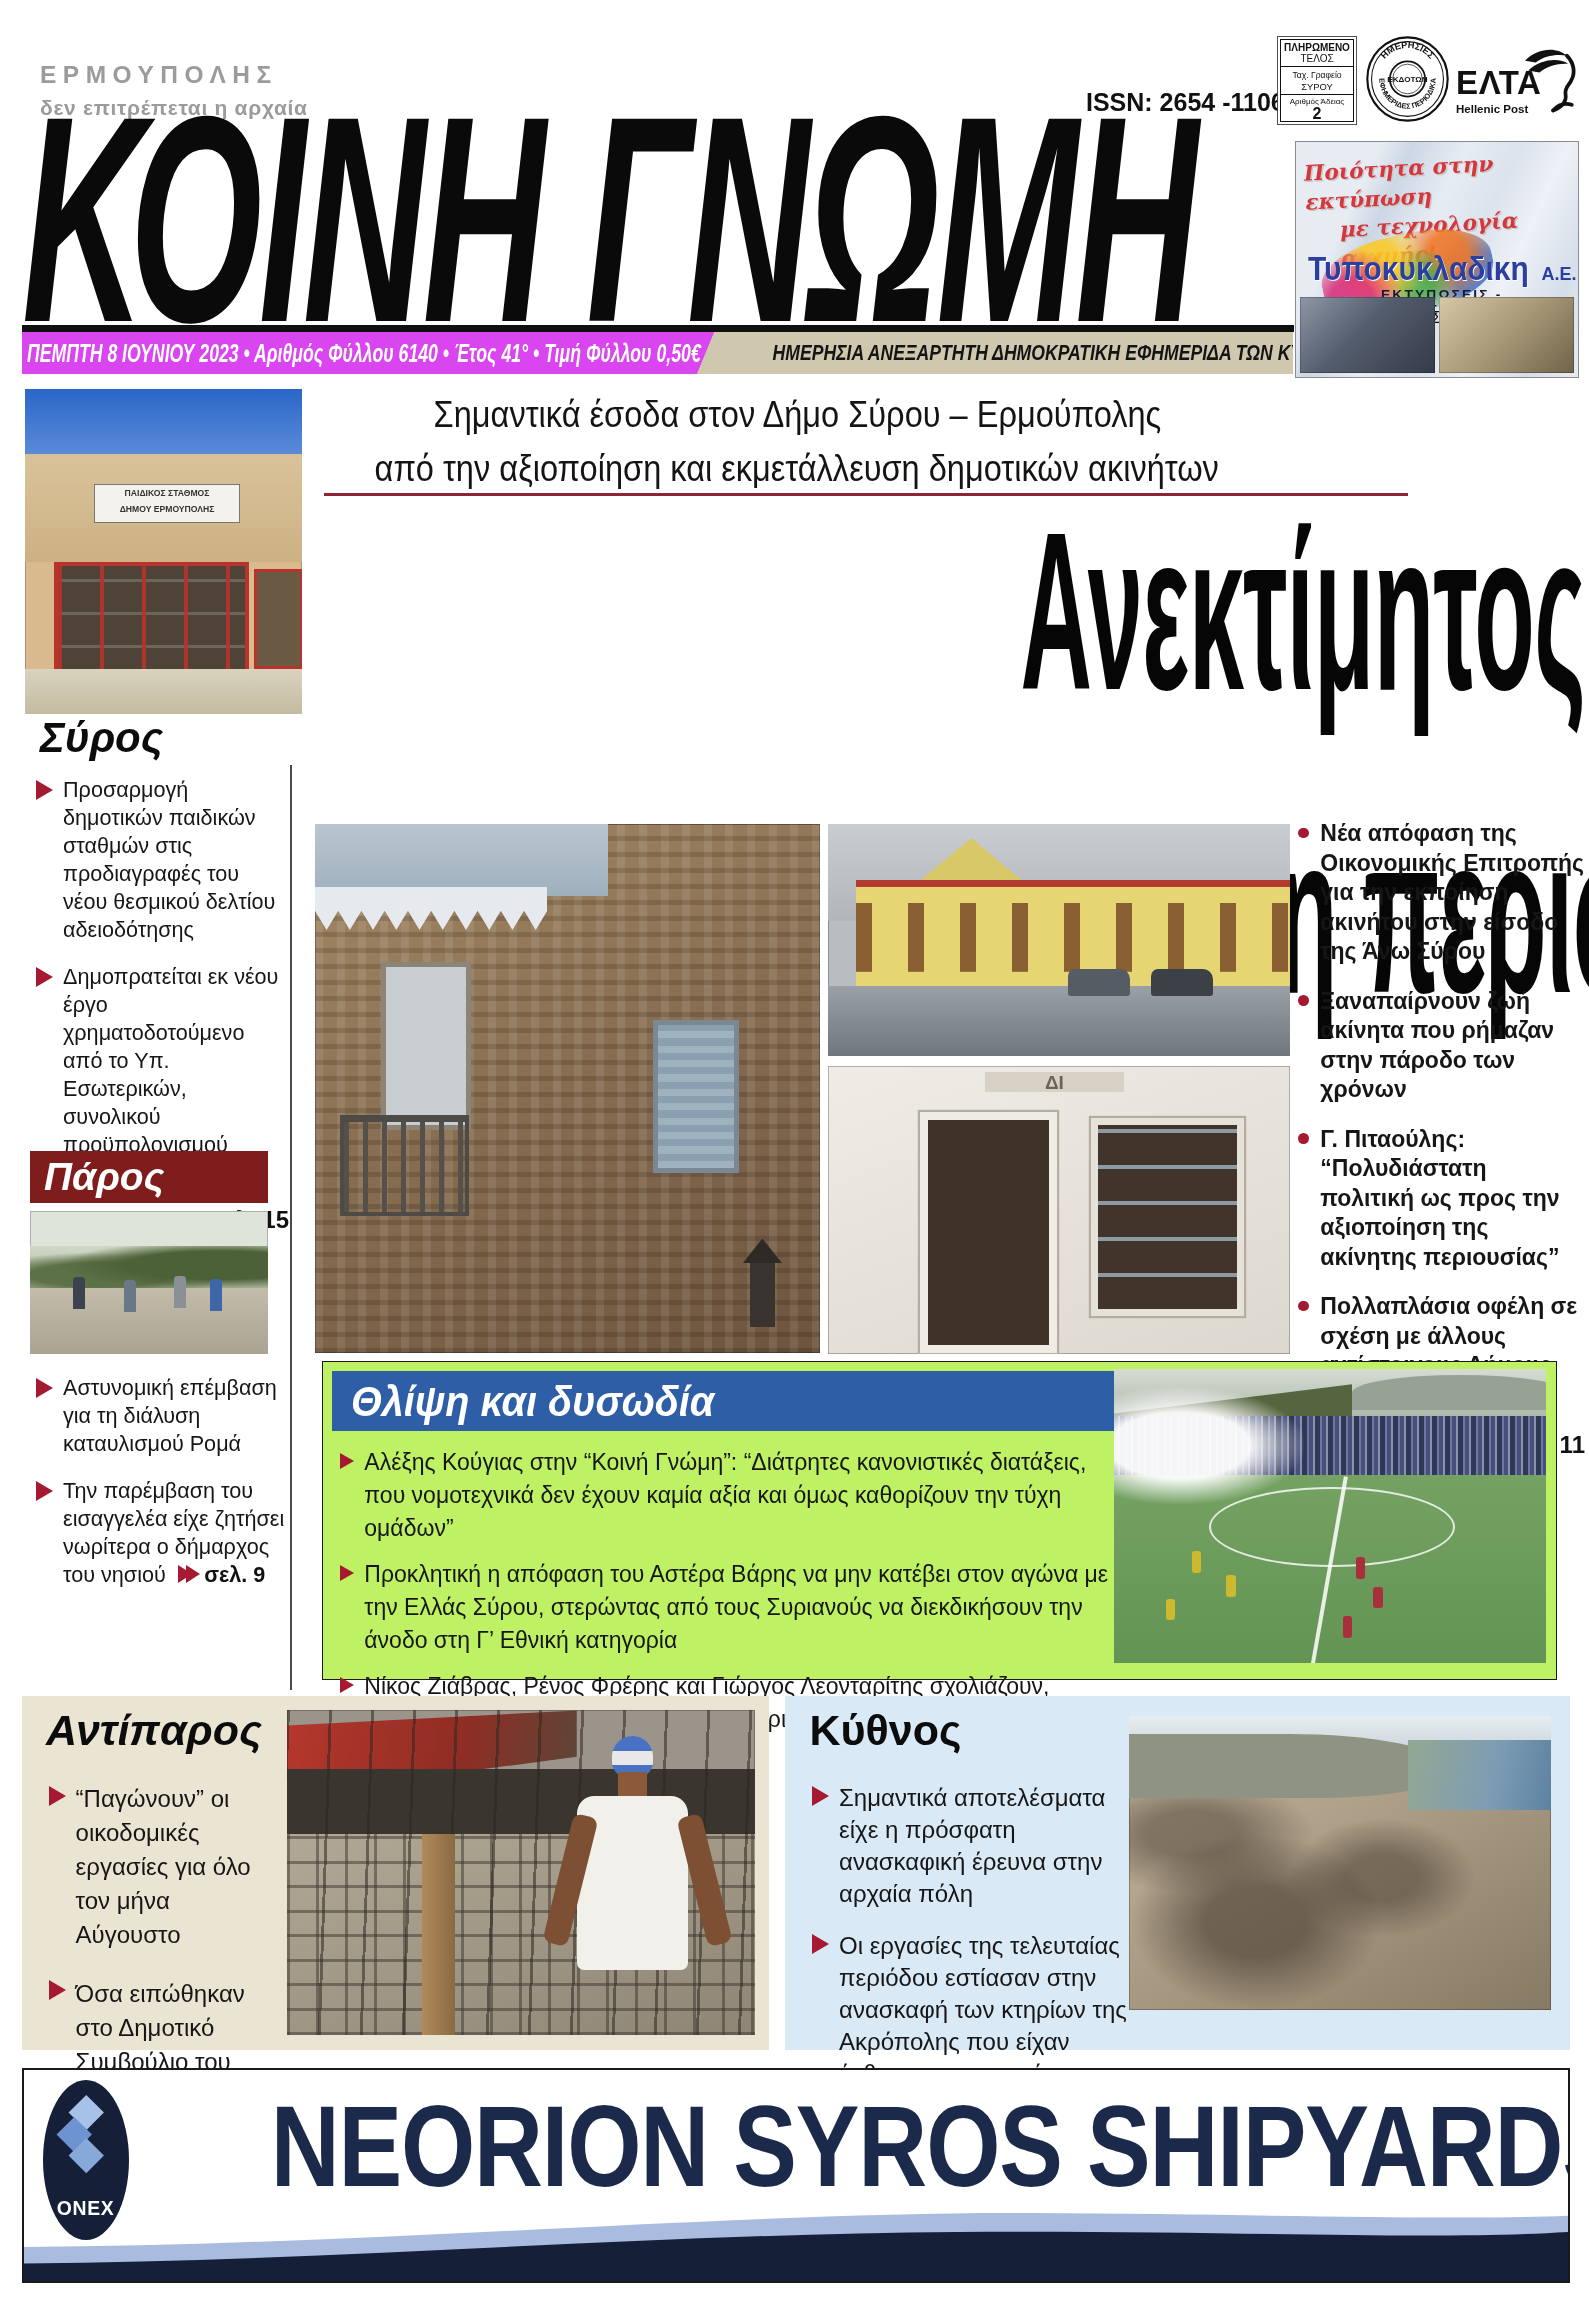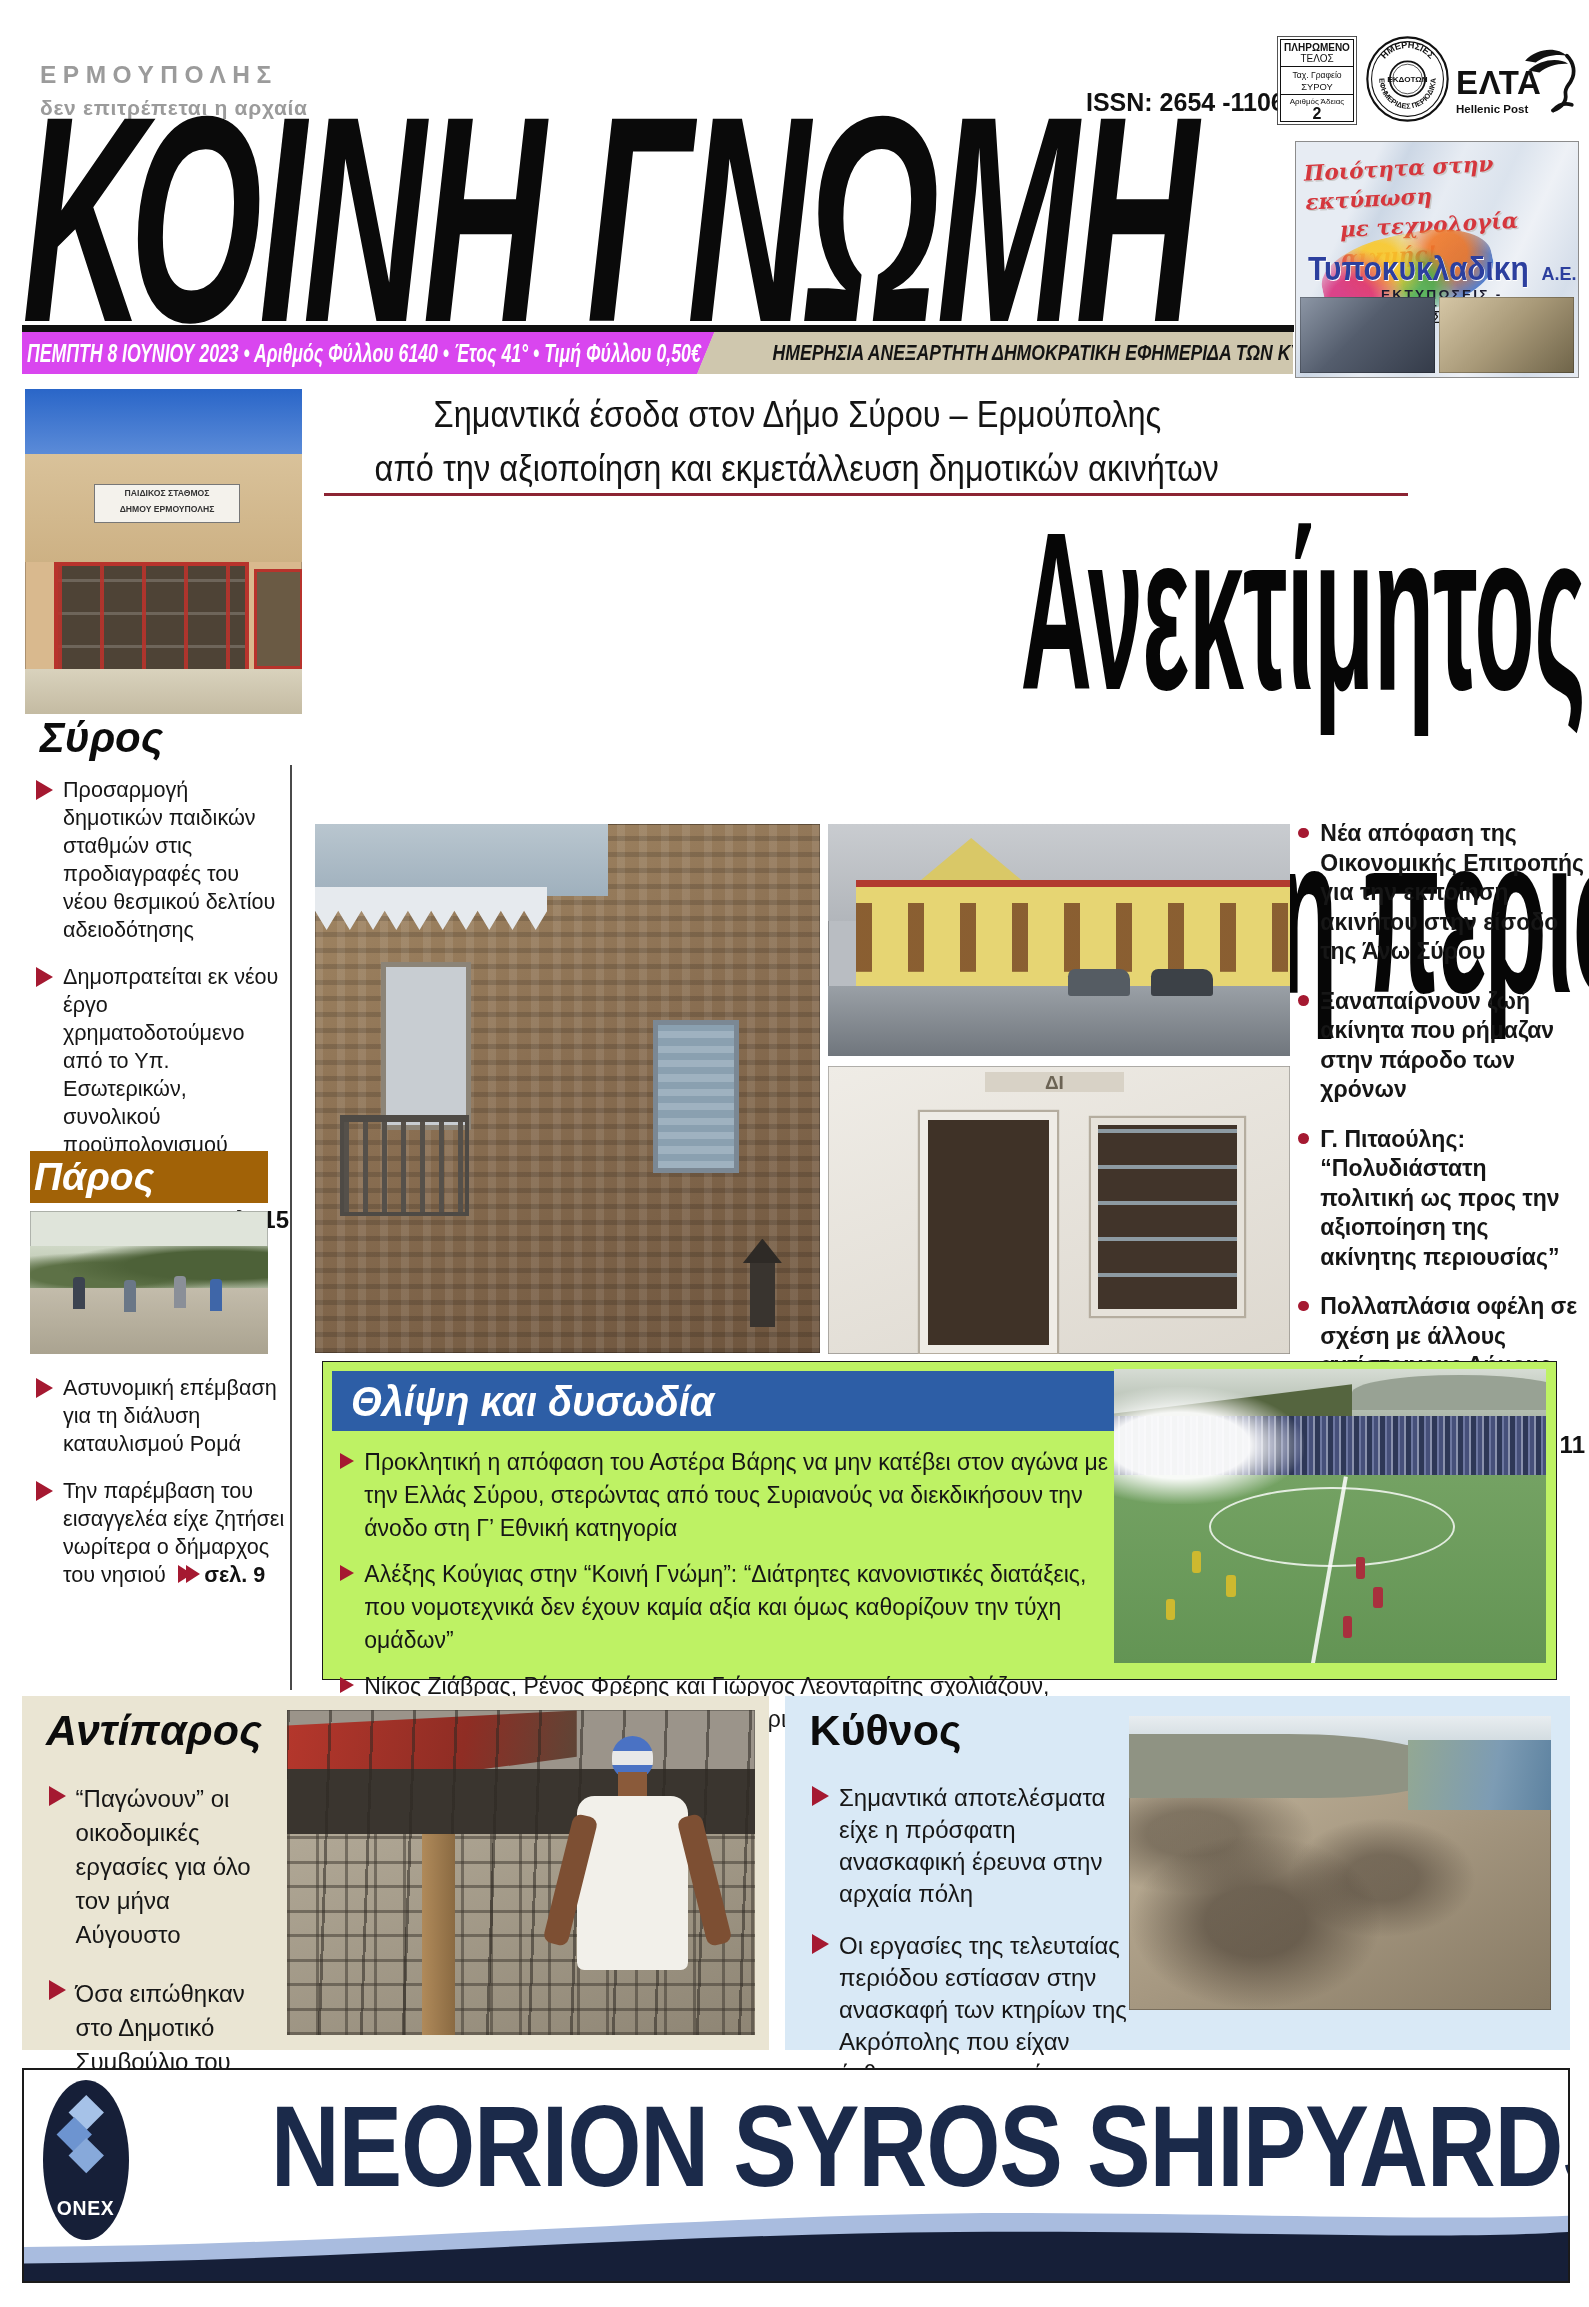--- a/index.html
+++ b/index.html
@@ -104,22 +104,22 @@
             background-image:repeating-linear-gradient(90deg,rgba(184,51,44,.9) 0 4.3px,rgba(0,0,0,0) 4.3px 42px),
                              repeating-linear-gradient(0deg,rgba(255,255,255,.18) 0 2.9px,rgba(0,0,0,0) 2.9px 33px);}
   #kg-win2{position:absolute;left:229px;top:180px;width:43px;height:94px;background:#6a5a44;border:3.6px solid #b8332c;}
   #kg-ground{position:absolute;bottom:0;left:0;right:0;height:45px;background:linear-gradient(#d9d2bd,#c4bba2);}
 
   #syros-title{left:40px;top:714px;font-size:42px;font-weight:bold;font-style:italic;color:#0c0c0c;}
   #syros-bullets{left:36px;top:776px;width:253px;font-size:21.6px;line-height:28px;}
   #syros-page{text-align:right;font-size:24px;margin-top:5.8px;}
   #vdivider{left:290px;top:765px;width:2.2px;height:925px;background:#4a4a4a;}
 
-  #paros-header{left:30px;top:1151px;width:238px;height:52px;background:#a16207;line-height:52px;
-                padding-left:4px;box-sizing:border-box;color:#fff;font-size:39px;font-weight:bold;font-style:italic;}
+  #paros-header{left:30px;top:1151px;width:238px;height:52px;background:#7f1d1d;line-height:52px;
+                padding-left:14px;box-sizing:border-box;color:#fff;font-size:39px;font-weight:bold;font-style:italic;}
   #photo-roma{left:30px;top:1211px;width:238px;height:143px;background:#dfe4da;box-shadow:inset 0 0 0 0.7px rgba(0,0,0,.3);overflow:hidden;}
   #roma-trees{position:absolute;top:35px;left:0;right:0;height:48px;
       background:radial-gradient(ellipse at 80% 40%,#4d6138 0 35%,rgba(0,0,0,0) 60%),
                  radial-gradient(ellipse at 30% 60%,#5d7146 0 30%,rgba(0,0,0,0) 55%),linear-gradient(#cfd8c6,#aab59b);}
   #roma-ground{position:absolute;bottom:0;left:0;right:0;height:66px;background:linear-gradient(#c3bcab,#aaa390);}
   .figure{position:absolute;width:11.5px;height:32px;background:#3c4350;border-radius:3.6px 3.6px 0 0;}
   #paros-bullets{left:36px;top:1374px;width:253px;font-size:21.6px;line-height:28px;}
 
   
   .photo{box-shadow:inset 0 0 0 0.7px rgba(0,0,0,.35);overflow:hidden;}
@@ -437,25 +437,25 @@
       <div class="player-y" style="left:18%;top:62%"></div>
       <div class="player-y" style="left:26%;top:70%"></div>
       <div class="player-y" style="left:12%;top:78%"></div>
       <div class="player-r" style="left:56%;top:64%"></div>
       <div class="player-r" style="left:60%;top:74%"></div>
       <div class="player-r" style="left:53%;top:84%"></div>
     </div>
     <div id="sports-bullets">
       <div class="brow">
         <span class="tri"></span>
+        <span class="btxt">Αλέξης Κούγιας στην “Κοινή Γνώμη”: “Διάτρητες κανονιστικές διατάξεις, που νομοτεχνικά δεν έχουν καμία αξία και όμως καθορίζουν την τύχη ομάδων”</span>
+      </div>
+      <div class="brow">
+        <span class="tri"></span>
         <span class="btxt">Προκλητική η απόφαση του Αστέρα Βάρης να μην κατέβει στον αγώνα με την Ελλάς Σύρου, στερώντας από τους Συριανούς να διεκδικήσουν την άνοδο στη Γ’ Εθνική κατηγορία</span>
-      </div>
-      <div class="brow">
-        <span class="tri"></span>
-        <span class="btxt">Αλέξης Κούγιας στην “Κοινή Γνώμη”: “Διάτρητες κανονιστικές διατάξεις, που νομοτεχνικά δεν έχουν καμία αξία και όμως καθορίζουν την τύχη ομάδων”</span>
       </div>
       <div class="brow">
         <span class="tri"></span>
         <span class="btxt"><span>Νίκος Ζιάβρας, Ρένος Φρέρης και Γιώργος Λεονταρίτης σχολιάζουν, επίσης, την κατάντια στην οποία έχει περιέλθει το ερασιτεχνικό ποδόσφαιρο στη χώρα</span>&nbsp;&nbsp;<span class="pgref"><span class="arr2"><i></i><i></i></span><span class="pgnum">σελ. 10</span></span></span>
       </div>
     </div>
   </div>
 
   <div id="antiparos-box" class="abs">
     <div id="antiparos-title">Αντίπαρος</div>

